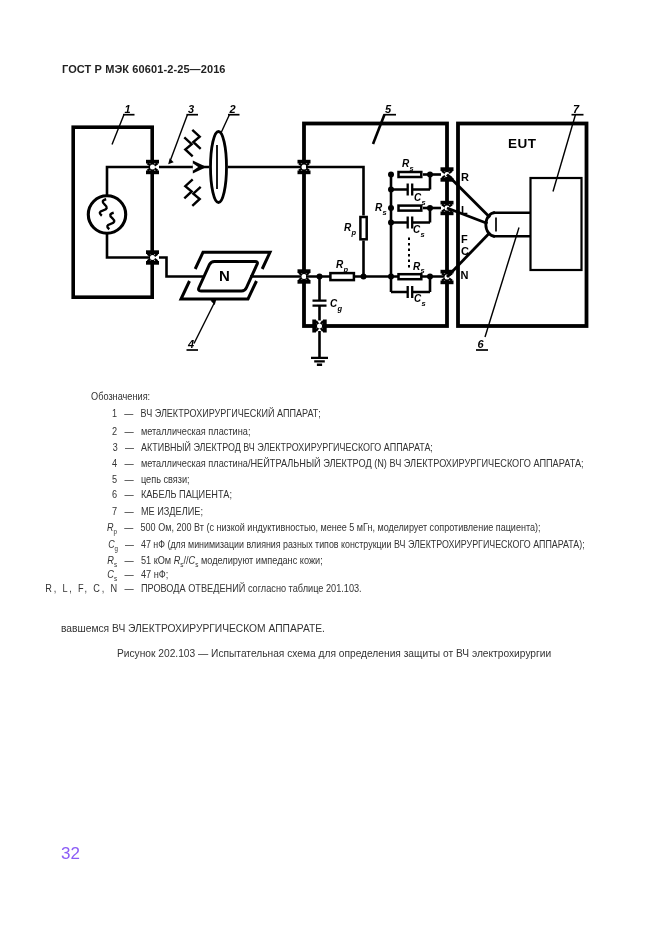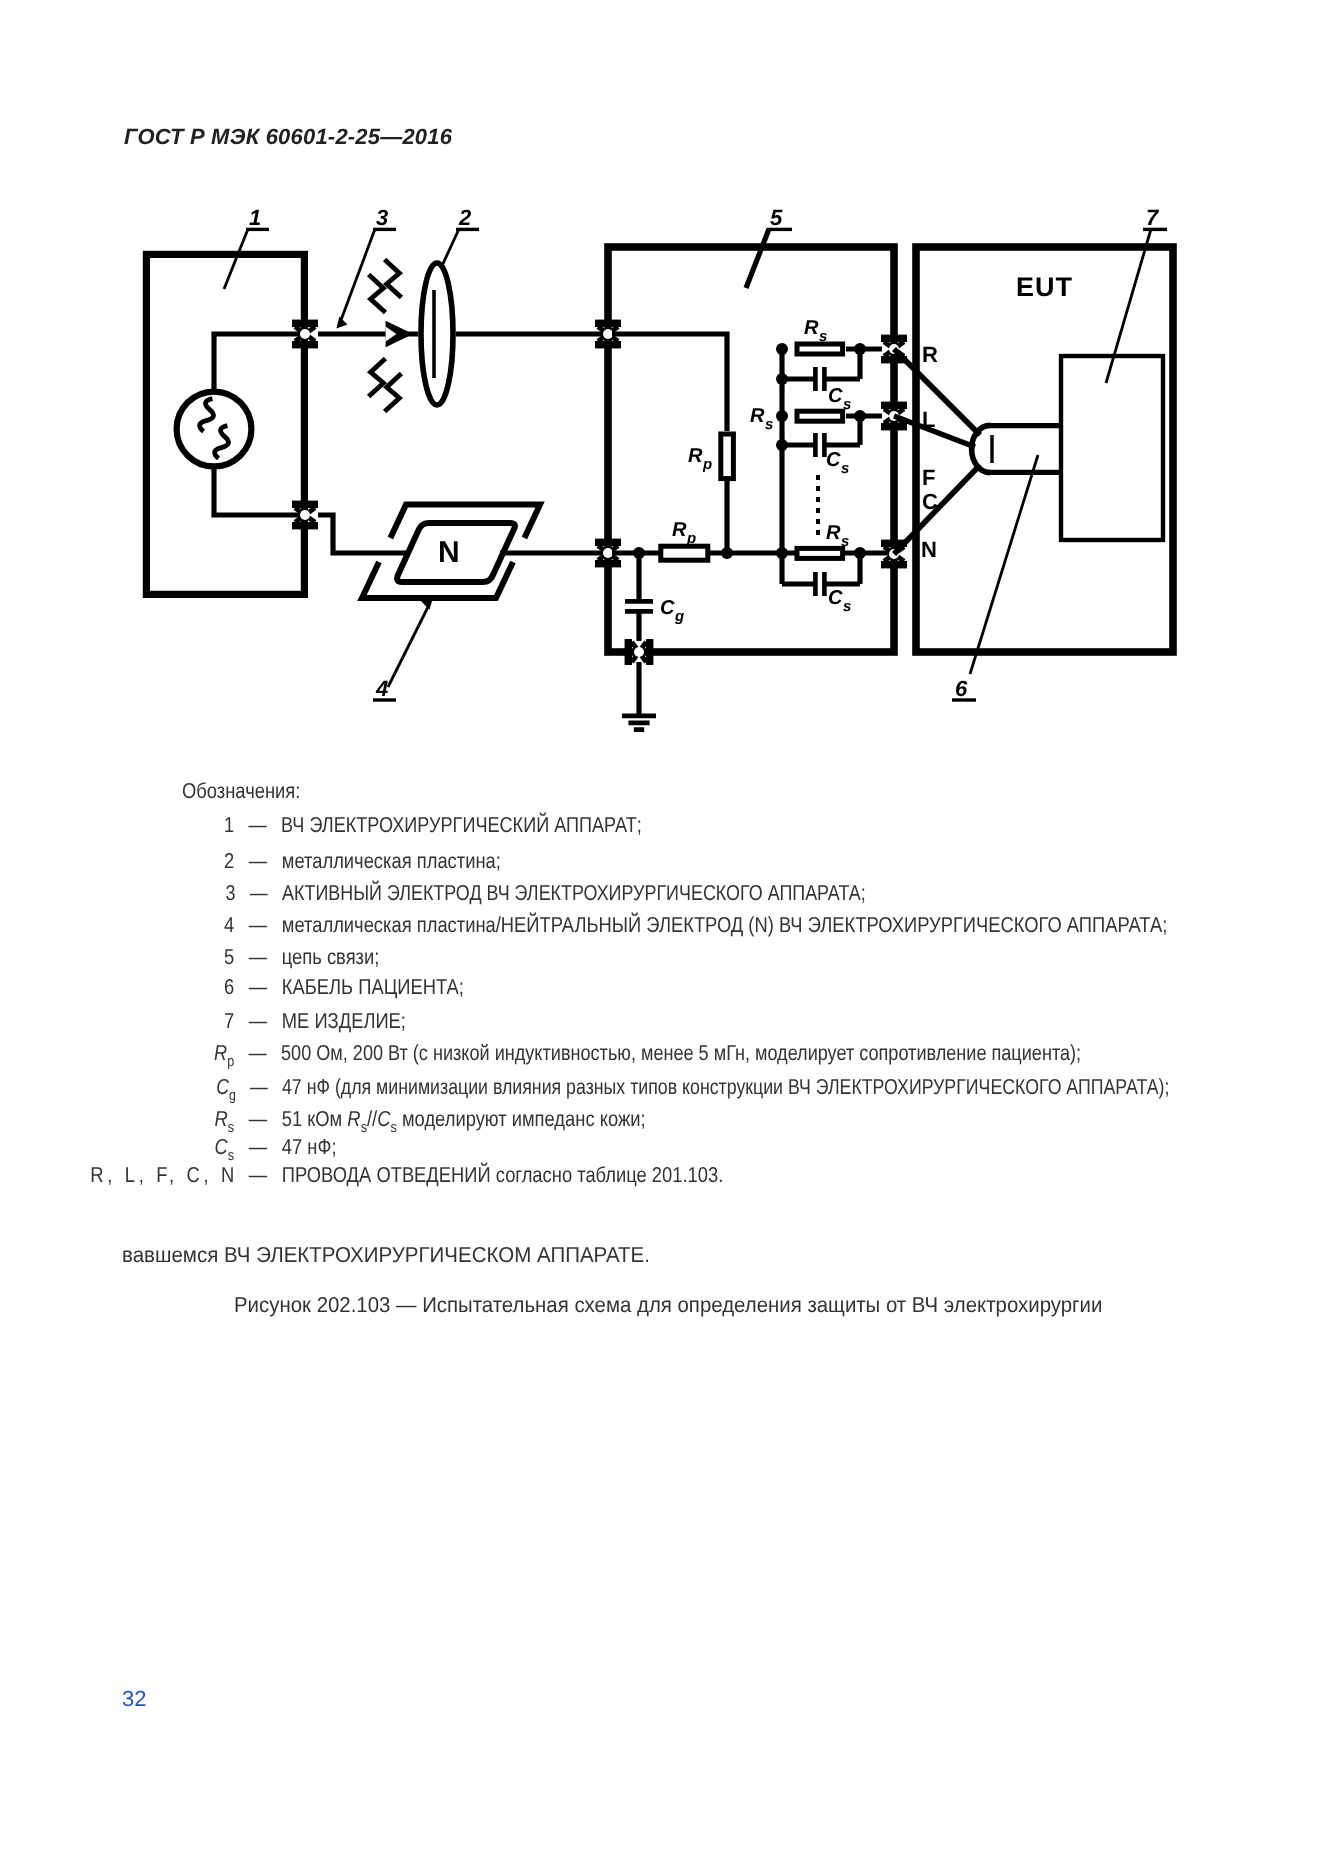--- a/index.html
+++ b/index.html
@@ -1,28 +1,28 @@
 <!DOCTYPE html>
 <html><head>
 <meta charset="utf-8">
 <style>
   html,body{margin:0;padding:0;background:#fff;}
   #page{position:relative;width:661px;height:935px;background:#fff;overflow:hidden;transform:translateZ(0);
         font-family:"Liberation Sans",sans-serif;color:#1a1a1a;}
   .hdr{position:absolute;left:62px;top:62.5px;font-size:11px;font-weight:bold;
-       white-space:nowrap;letter-spacing:0.1px;color:#222;font-style:italic;}
+       white-space:nowrap;letter-spacing:0.1px;color:#222;}
   .row{position:absolute;left:44px;width:700px;font-size:10.8px;white-space:nowrap;
        transform:scaleX(0.85);transform-origin:0 0;color:#333;}
   .row .c1{display:inline-block;width:86px;text-align:right;}
   .row .c2{display:inline-block;width:28px;text-align:center;}
   .obo{position:absolute;left:91px;font-size:10.8px;transform:scaleX(0.85);transform-origin:0 0;color:#333;}
   .note1{position:absolute;left:94px;font-size:10.8px;white-space:nowrap;color:#333;}
   .note2{position:absolute;left:61px;font-size:10.8px;white-space:nowrap;color:#333;}
   .cap{position:absolute;left:117px;font-size:10.8px;white-space:nowrap;transform:scaleX(0.945);transform-origin:0 0;color:#333;}
-  .pgnum{position:absolute;left:61px;top:844px;font-size:11px;color:#1d4ed8;}
+  .pgnum{position:absolute;left:61px;top:844px;font-size:17px;color:#8b5cf6;}
   sub{font-size:7.5px;}
 </style>
 </head>
 <body>
 <div id="page">
 
 <div class="hdr">ГОСТ Р МЭК 60601-2-25—2016</div>
 
 <svg width="661" height="380" viewBox="0 0 661 380" style="position:absolute;left:0;top:0;opacity:0.999" fill="none" stroke="#000" stroke-width="2.6">
 <defs>

